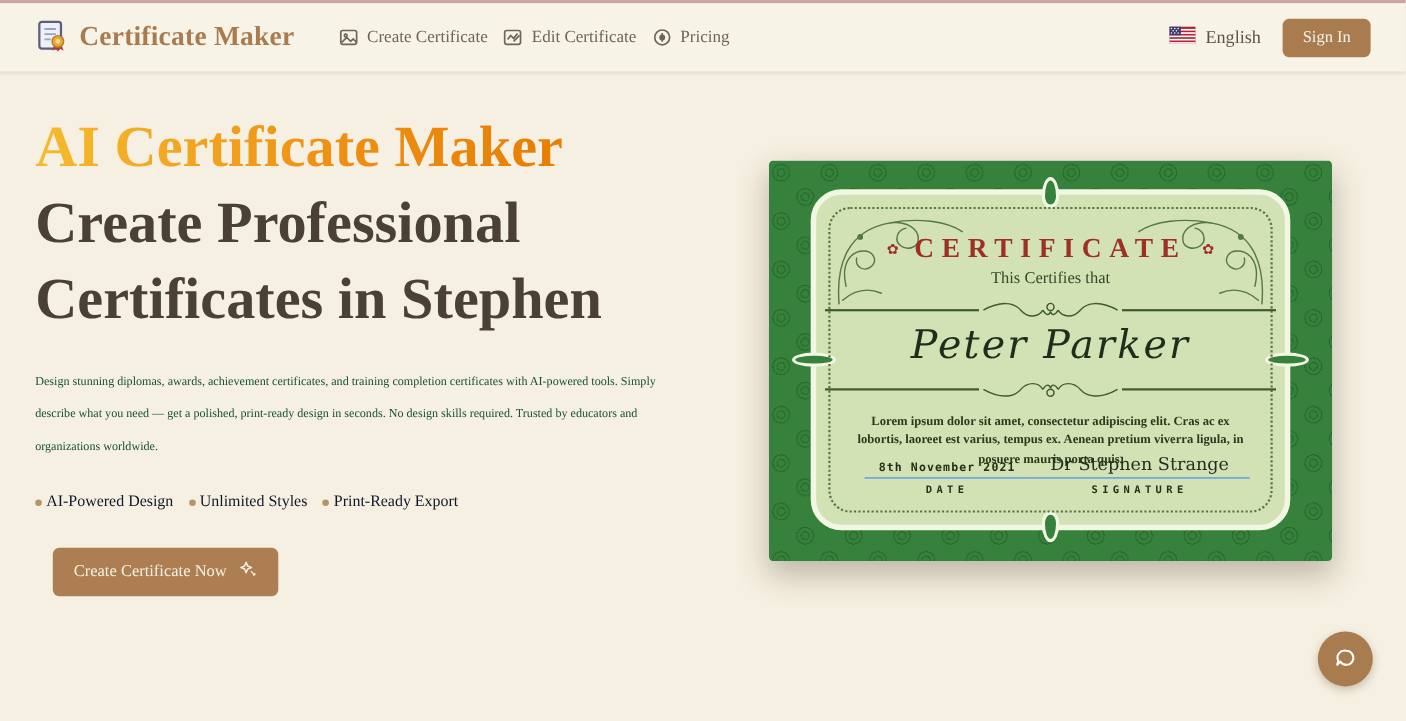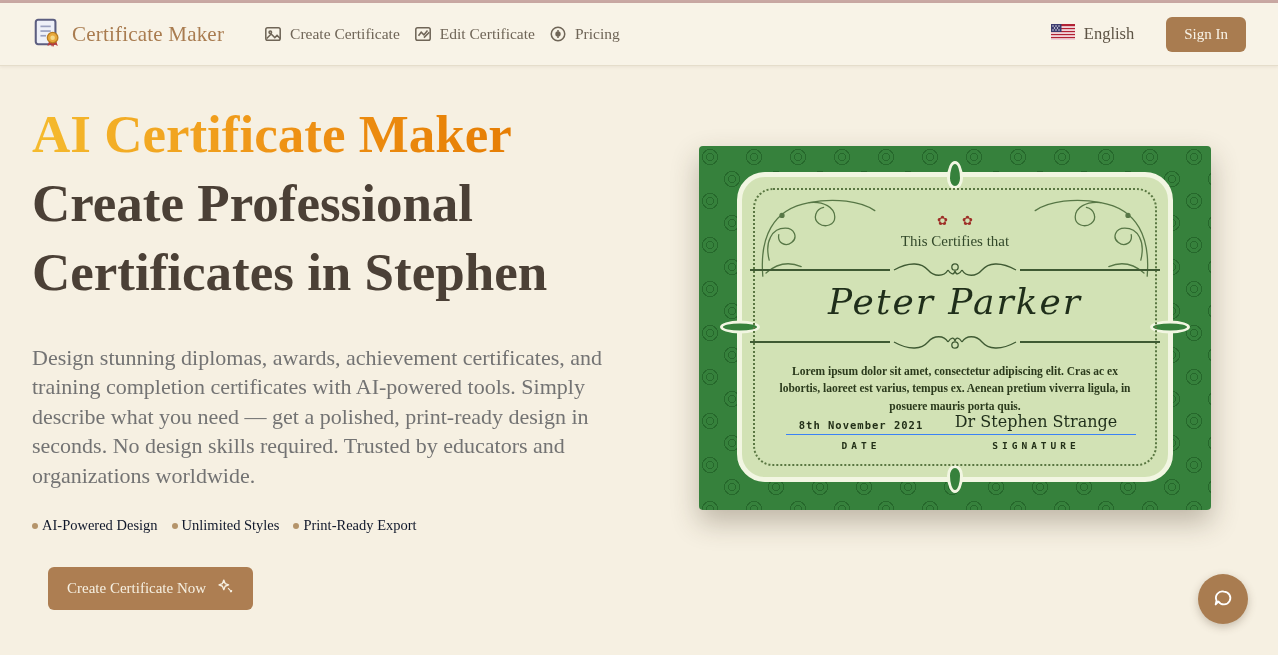--- a/index.html
+++ b/index.html
@@ -17,46 +17,46 @@
   header {
     height: 63px;
     background: #f8f3e7;
     display: flex;
     align-items: center;
     padding: 0 32px;
     border-bottom: 1px solid #e5ddcb;
     box-shadow: 0 1px 3px rgba(90,70,50,0.08);
   }
   .brand { display: flex; align-items: center; gap: 10px; cursor: pointer; }
-  .brand-title { font-size: 21px; font-weight: normal; color: #a97c50; letter-spacing: .2px; }
+  .brand-title { font-size: 25px; font-weight: bold; color: #a97c50; letter-spacing: .2px; }
   nav { display: flex; gap: 14px; margin-left: 40px; }
   .nav-item {
     display: flex; align-items: center; gap: 8px;
     color: #6f6557; font-size: 15.5px; cursor: pointer;
   }
   .nav-item svg { display: block; }
-  .header-right { margin-left: auto; display: flex; align-items: center; gap: 32px; padding-left: 34px; }
+  .header-right { margin-left: auto; display: flex; align-items: center; gap: 20px; padding-left: 34px; }
   .lang { display: flex; align-items: center; gap: 9px; font-size: 16.5px; color: #5d5345; cursor: pointer; }
   .signin-btn {
     background: #a97c50; color: #f8f3e7; border: none; border-radius: 6px;
     padding: 9px 18px; font-size: 15px; font-family: "Liberation Serif", serif; cursor: pointer;
   }
 
   
   .hero { position: relative; height: 462px; }
   .hero-left { position: absolute; left: 32px; top: 34px; width: 620px; }
   h1 { font-size: 53px; line-height: 1.3; font-weight: bold; color: #4b4036; }
   .title-accent {
     background: linear-gradient(90deg, #f5bb2e 0%, #ee9114 55%, #e67e04 100%);
     -webkit-background-clip: text; background-clip: text;
     color: transparent; -webkit-text-fill-color: transparent;
   }
   .hero-desc {
-    margin-top: 36px; max-width: 580px;
-    font-size: 22px; line-height: 29.5px; color: #737373;
+    margin-top: 26px; max-width: 580px;
+    font-size: 11px; line-height: 29.5px; color: #14532d;
   }
   .features { display: flex; align-items: center; gap: 14px; margin-top: 27px; }
   .feature { display: flex; align-items: center; gap: 4px; font-size: 14.5px; color: #0f172a; }
   .feature-dot { width: 6px; height: 6px; border-radius: 50%; background: #b5946a; }
   .cta-btn {
     margin-top: 33px; display: inline-flex; align-items: center; gap: 11px;
     background: #ad7e52; color: #f6f0e2; border: none; border-radius: 6px;
     padding: 11px 19px; font-size: 15px; font-family: "Liberation Serif", serif; cursor: pointer; margin-left: 16px;
   }
 
@@ -274,20 +274,21 @@
           <path d="M64 12 C82 10 96 18 96 30 C96 40 84 44 76 38 C68 32 72 20 82 18"></path>
           <path d="M14 84 C8 60 18 44 34 44 C46 44 50 56 42 62 C34 68 24 62 26 52"></path>
           <path d="M10 100 C26 86 40 86 54 92"></path>
           <circle cx="30" cy="28" r="2.5" fill="#4a6b3a"></circle>
         </g>
       </svg>
 
       <div class="cert-content">
         <div class="cert-heading-row">
           <span class="cert-ornament">✿</span>
+          <span class="cert-heading">CERTIFICATE</span>
           <span class="cert-ornament">✿</span>
         </div>
         <div class="cert-sub">This Certifies that</div>
 
         <div class="divider">
           <span class="dline"></span>
           <svg width="130" height="22" viewBox="0 0 130 22" fill="none" stroke="#3f5a33" stroke-width="1.3">
             <path d="M4 11 C20 2 32 4 38 11 C44 18 54 18 58 11"></path>
             <path d="M126 11 C110 2 98 4 92 11 C86 18 76 18 72 11"></path>
             <circle cx="65" cy="8" r="3.2"></circle>

